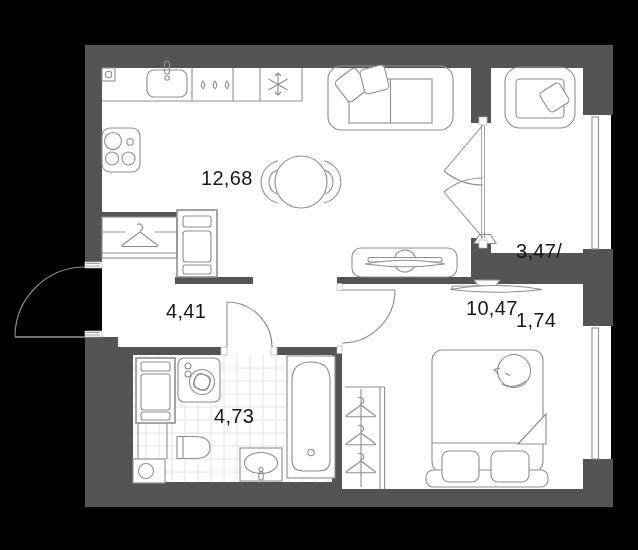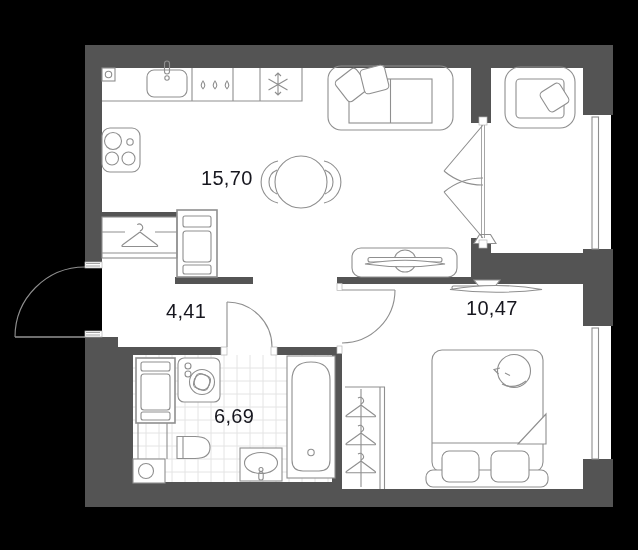--- a/index.html
+++ b/index.html
@@ -246,17 +246,21 @@
       </g>
     </g>
     <g>
       <path class="lnf" d="M474,280 L500,280 L495,286.5 L479,286.5 Z"></path>
       <rect class="lnf" x="452" y="286" width="44" height="3.5" rx="1.5"></rect>
       <path class="lnf" d="M450,289.5 Q496,281.5 542,289.5 Q496,295 450,289.5 Z"></path>
     </g>
   </g>
 </svg>
 
-  <div class="label" style="left:201px;top:167px">15,70</div>
+  <div class="label" style="left:201px;top:167px">12,68</div>
   <div class="label" style="left:166px;top:300px">4,41</div>
-  <div class="label" style="left:214px;top:405px">6,69</div>
+  <div class="label" style="left:214px;top:405px">4,73</div>
   <div class="label" style="left:466px;top:297px">10,47</div>
+  <div class="label" style="left:516px;top:194px">
+    <div>3,47/</div>
+    <div>1,74</div>
+  </div>
 </div>
 
 </body></html>

